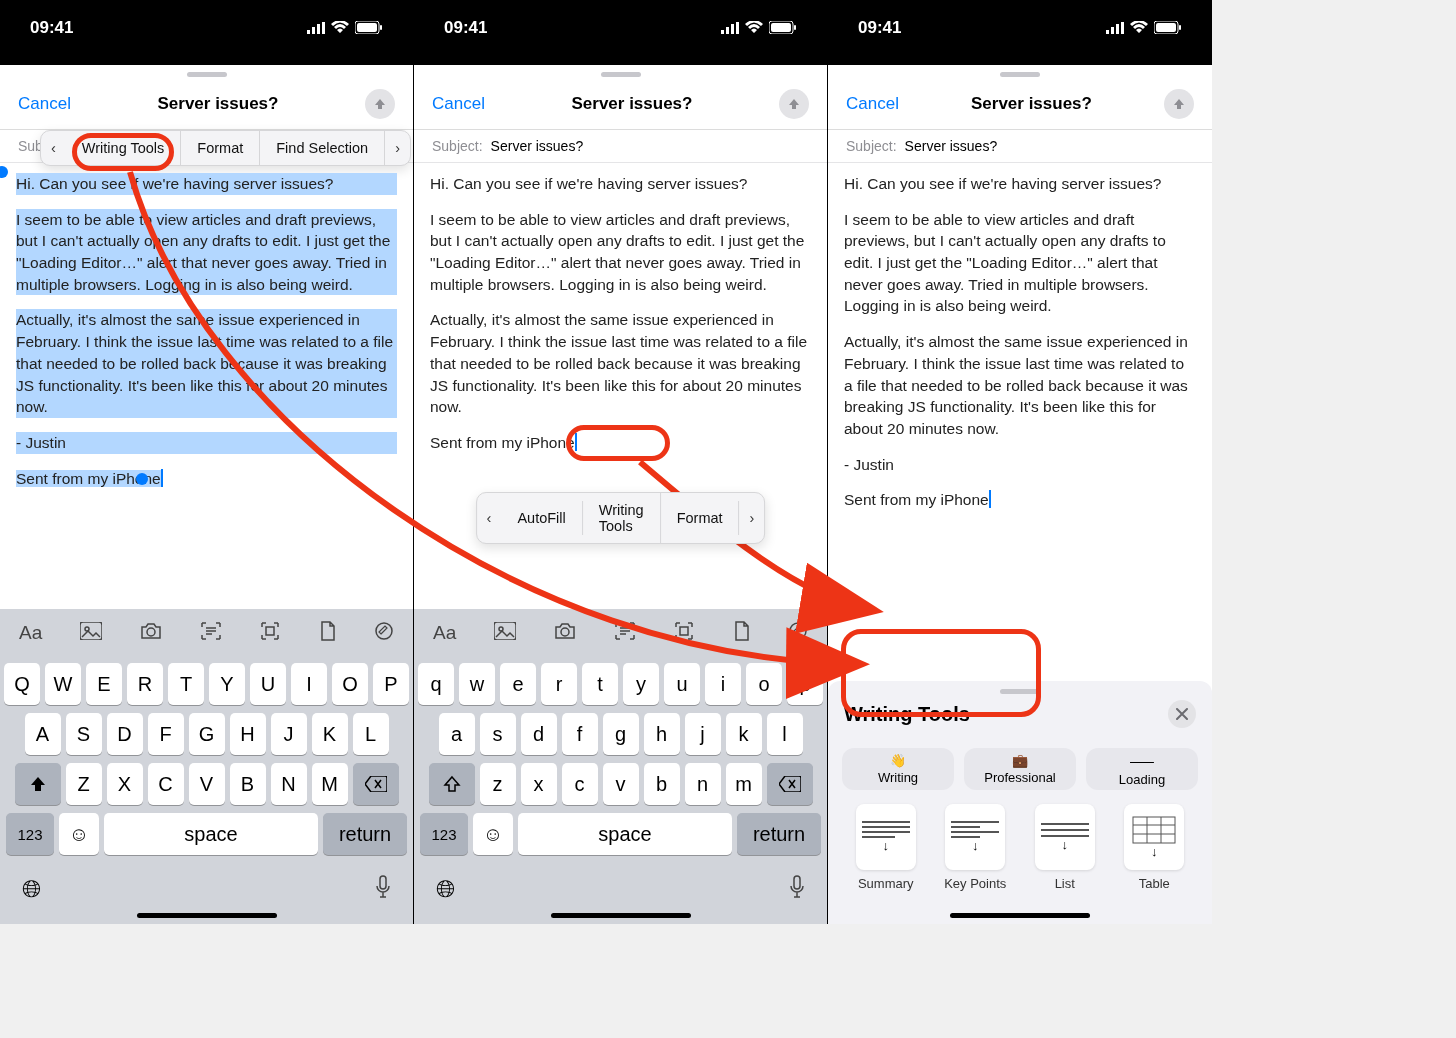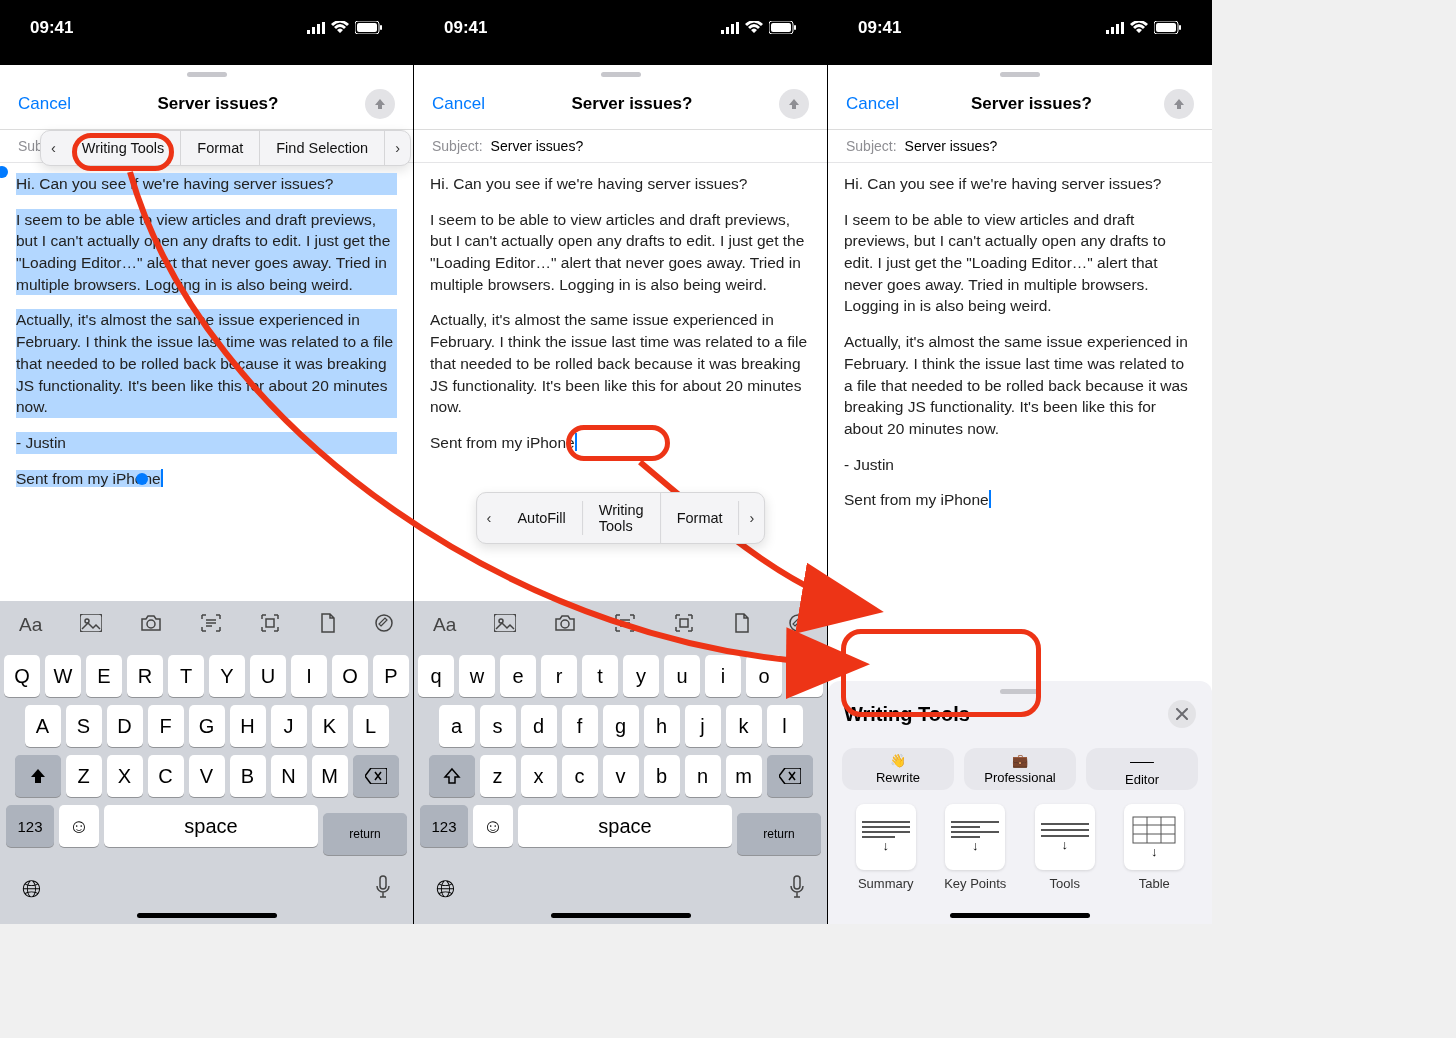--- a/index.html
+++ b/index.html
@@ -31,21 +31,21 @@
 .cm-arrow{padding:9px 10px;color:#333;}
 .context-menu2{position:absolute;left:50%;transform:translateX(-50%);bottom:380px;display:flex;align-items:center;background:#f4f4f6;border:1px solid #d6d6d8;border-radius:10px;box-shadow:0 4px 12px rgba(0,0,0,.12);font-size:14.5px;color:#111;z-index:5;}
 
 .kbd-top{display:flex;align-items:center;justify-content:space-around;background:#d1d4da;height:48px;color:#444;margin-top:20px;}
 .kbd-top span{font-size:19px;}
 .keyboard{background:#d1d4da;padding:6px 4px 4px;}
 .krow{display:flex;justify-content:center;gap:5px;margin-bottom:8px;}
 .key{background:#fff;border-radius:5px;box-shadow:0 1px 0 rgba(0,0,0,.3);width:36px;height:42px;display:flex;align-items:center;justify-content:center;font-size:20px;color:#000;}
 .key.wide{width:46px;background:#adb3bd;}
 .key.space{flex:1;background:#fff;}
-.key.ret{width:84px;background:#adb3bd;font-size:12px;margin-top:8px;}
+.key.ret{width:84px;background:#adb3bd;font-size:20px;}
 .key.num{width:48px;background:#adb3bd;font-size:15px;}
 .krow.bottom{gap:5px;padding:0 2px;}
 .kbd-footer{display:flex;justify-content:space-between;align-items:center;padding:8px 22px 6px;background:#d1d4da;}
 .homebar-area{background:#d1d4da;display:flex;justify-content:center;padding:4px 0 6px;}
 .homebar{width:140px;height:5px;background:#000;border-radius:3px;}
 
 .wt-panel{background:#f2f2f6;border-radius:12px 12px 0 0;}
 .wt-handle{display:flex;justify-content:center;padding:8px 0 4px;}
 .wt-head{display:flex;align-items:center;justify-content:space-between;padding:2px 16px 10px;}
 .wt-title{font-weight:700;font-size:20px;}
@@ -434,29 +434,29 @@
         <span class="wt-title">Writing Tools</span>
         <span class="wt-close">
           <svg width="12" height="12">
               <path d="M1 1 L11 11 M11 1 L1 11" stroke="#6b6b70" stroke-width="2" stroke-linecap="round"></path>
             </svg>
         </span>
       </div>
       <div class="wt-row3">
         <div class="wt-chip">
           <span>👋</span>
-          <span>Rewrite</span>
+          <span>Writing</span>
         </div>
         <div class="wt-chip">
           <span>💼</span>
           <span>Professional</span>
         </div>
         <div class="wt-chip">
           <span>⸺</span>
-          <span>Editor</span>
+          <span>Loading</span>
         </div>
       </div>
       <div class="wt-opt-row">
         <div class="wt-opt">
           <div class="tile">
             <div class="lines">
                 <div></div>
                 <div></div>
                 <div></div>
                 <div style="width:70%;"></div>
@@ -488,21 +488,21 @@
                   <div style="width:3px;height:2px;"></div>
                   <div style="flex:1;"></div>
                 </div>
               <div style="display:flex;gap:3px;">
                   <div style="width:3px;height:2px;"></div>
                   <div style="flex:1;"></div>
                 </div>
             </div>
             <span class="dlarrow">↓</span>
           </div>
-          <span>Tools</span>
+          <span>List</span>
         </div>
         <div class="wt-opt">
           <div class="tile">
             <svg width="44" height="28">
                 <rect x="1" y="1" width="42" height="26" fill="none" stroke="#555" stroke-width="1"></rect>
                 <line x1="1" y1="9" x2="43" y2="9" stroke="#555"></line>
                 <line x1="1" y1="18" x2="43" y2="18" stroke="#555"></line>
                 <line x1="15" y1="1" x2="15" y2="27" stroke="#555"></line>
                 <line x1="29" y1="1" x2="29" y2="27" stroke="#555"></line>
               </svg>

